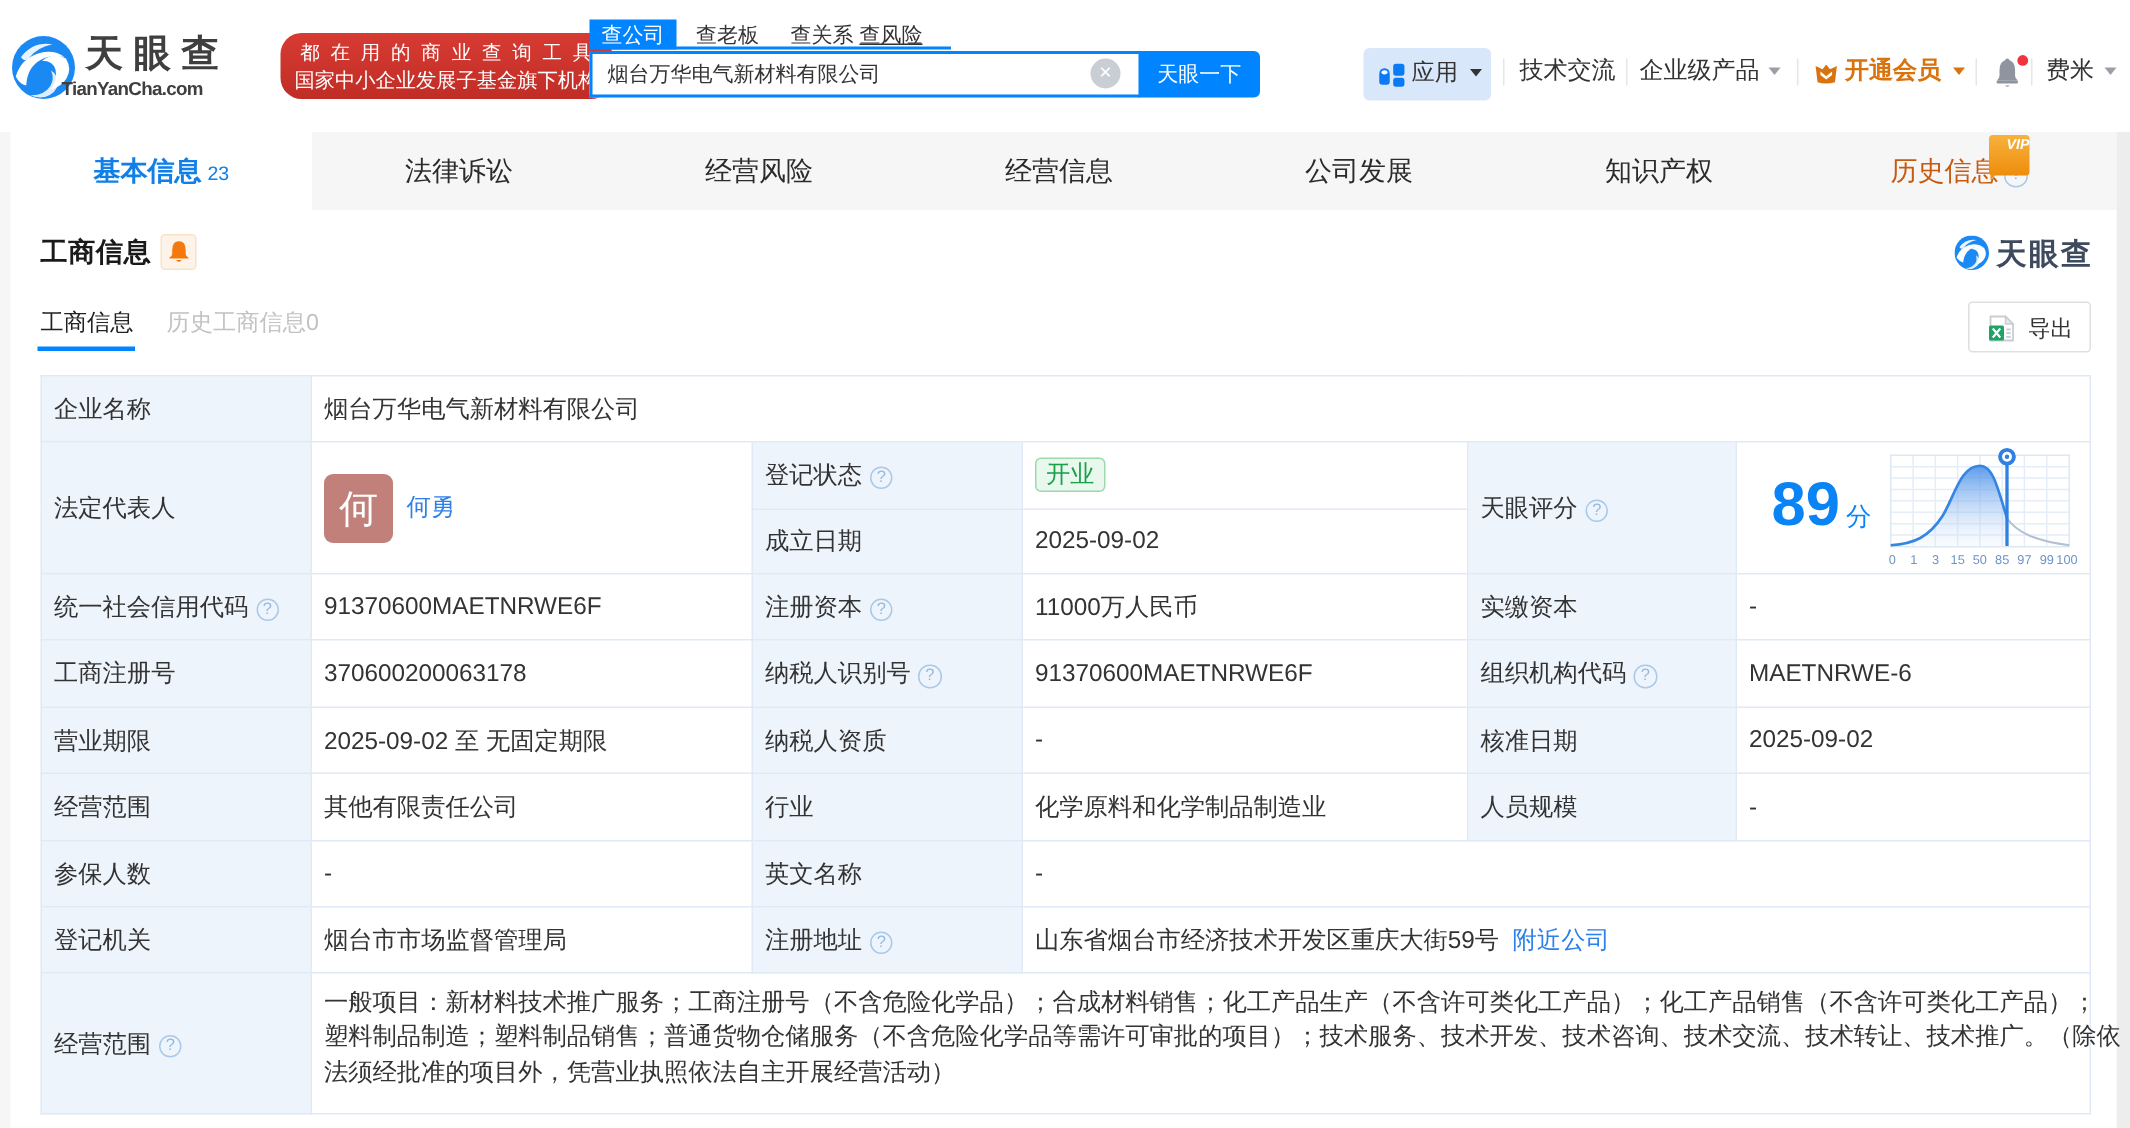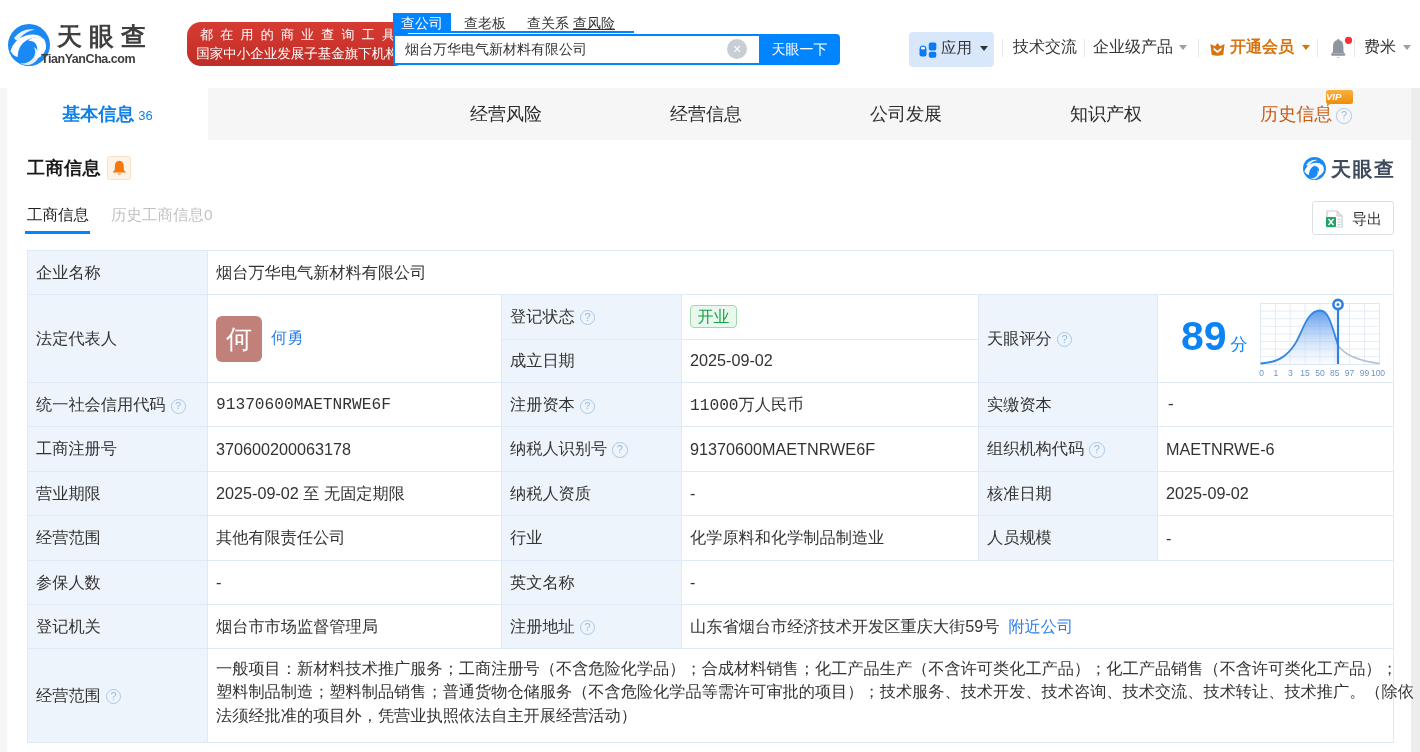--- a/index.html
+++ b/index.html
@@ -28,21 +28,21 @@
   #chip { position:absolute; left:909px; top:31.5px; width:85px; height:35px; background:#d9e7fb; border-radius:4px; }
   .caret { display:inline-block; width:0; height:0; border-left:4.5px solid transparent; border-right:4.5px solid transparent; border-top:5px solid #333; vertical-align:2px; margin-left:6px;}
   .caret.gray { border-top-color:#9aa0a6; }
   .caret.orange { border-top-color:#d9730e; }
   
   #nav { position:absolute; left:0px; top:88px; width:1411px; height:52px; background:#f6f6f7; }
   .ntab { position:absolute; top:0; height:52px; line-height:52px; text-align:center; font-size:18px; color:#2b2b2b; width:200px; }
   #ntab0 { position:absolute; left:7px; top:0; width:201px; height:52px; background:#fff; text-align:center; line-height:52px; }
   #ntab0 b { color:#1080e8; font-size:18px; }
   #ntab0 span { color:#1080e8; font-size:13px; margin-left:4px;}
-  #vipb { position:absolute; left:1326px; top:2px; width:27px; height:14px; background:linear-gradient(180deg,#f7b23d,#ee8d0c); border-radius:2.5px; color:#fff; font-size:9.5px; font-weight:bold; font-style:italic; text-align:left; line-height:13px; }
+  #vipb { position:absolute; left:1326px; top:2px; width:27px; height:27px; background:linear-gradient(180deg,#f7b23d,#ee8d0c); border-radius:2.5px; color:#fff; font-size:9.5px; font-weight:bold; font-style:italic; text-align:right; line-height:13px; }
   #vipb:after { content:""; position:absolute; left:1px; bottom:-3px; border-left:4px solid #ee940f; border-bottom:4px solid transparent; }
   
   #card { position:absolute; left:7px; top:140px; width:1404px; height:612px; background:#fff; }
   #bodybg { position:absolute; left:0; top:88px; width:1420px; height:664px; background:#f6f6f7; z-index:-1; }
   #strip { position:absolute; left:1411px; top:88px; width:9px; height:664px; background:#ededee; }
   #sect-title { position:absolute; left:27px; top:156px; font-size:18px; font-weight:bold; color:#1a1a1a; letter-spacing:0.5px;}
   #bellchip { position:absolute; left:107px; top:156px; width:24px; height:24px; background:#fdf3e8; border:1px solid #f8e3c8; border-radius:3px; }
   #minilogo-txt { position:absolute; left:1331px; top:156px; font-size:20px; font-weight:bold; color:#3e4a5e; letter-spacing:1.5px;}
   #subtab1 { position:absolute; left:27px; top:205px; font-size:15.5px; color:#222; }
   #subtab2 { position:absolute; left:111px; top:205px; font-size:15.5px; color:#c2c2c2; }
@@ -114,21 +114,22 @@
     <path d="M10.2,4 Q15.4,4 15.4,11 L15.4,14.5 Q15.4,16.5 17,17.5 L3.4,17.5 Q5,16.5 5,14.5 L5,11 Q5,4 10.2,4 Z" fill="#8e959e"></path>
     <rect x="3" y="17.5" width="14.4" height="2.2" rx="1.1" fill="#8e959e"></rect>
     <path d="M8.7,21 Q10.2,22.6 11.7,21 Z" fill="#8e959e"></path>
     <circle cx="20.5" cy="4.3" r="3.6" fill="#f2323c"></circle>
   </svg>
   <div class="mdiv" style="left:1354px;"></div>
   <span class="menu-txt" style="left:1364px; font-size:16px;">费米<span class="caret gray" style="margin-left:7px;"></span></span>
 </div>
 
 <div id="nav">
-  <div id="ntab0"><b>基本信息</b><span>36</span></div>
+  <div id="ntab0"><b>基本信息</b><span>23</span></div>
+  <div class="ntab" style="left:206px;">法律诉讼</div>
   <div class="ntab" style="left:406px;">经营风险</div>
   <div class="ntab" style="left:606px;">经营信息</div>
   <div class="ntab" style="left:1006px;">知识产权</div>
   <div class="ntab" style="left:806px;">公司发展</div>
   <div class="ntab" style="left:1206px; color:#c85a10;">历史信息<span class="qm" style="margin-left:4px;vertical-align:1px;">?</span></div>
   <div id="vipb">VIP</div>
 </div>
 
 <div id="card"></div>
 <div id="sect-title">工商信息</div>
@@ -213,21 +214,21 @@
               <text x="206.5" y="81">99</text>
               <text x="220" y="81">100</text>
         </g>
       </svg>
     </td>
   </tr>
   <tr style="height:43px;">
         <td class="lb">成立日期</td>
         <td>2025-09-02</td>
       </tr>
-  <tr style="height:44px;font-family:Liberation Mono, monospace;">
+  <tr style="height:44px;">
         <td class="lb">统一社会信用代码<span class="qm">?</span></td>
         <td>91370600MAETNRWE6F</td>
         <td class="lb">注册资本<span class="qm">?</span></td>
         <td>11000万人民币</td>
         <td class="lb">实缴资本</td>
         <td>-</td>
       </tr>
   <tr style="height:45px;">
         <td class="lb">工商注册号</td>
         <td>370600200063178</td>

